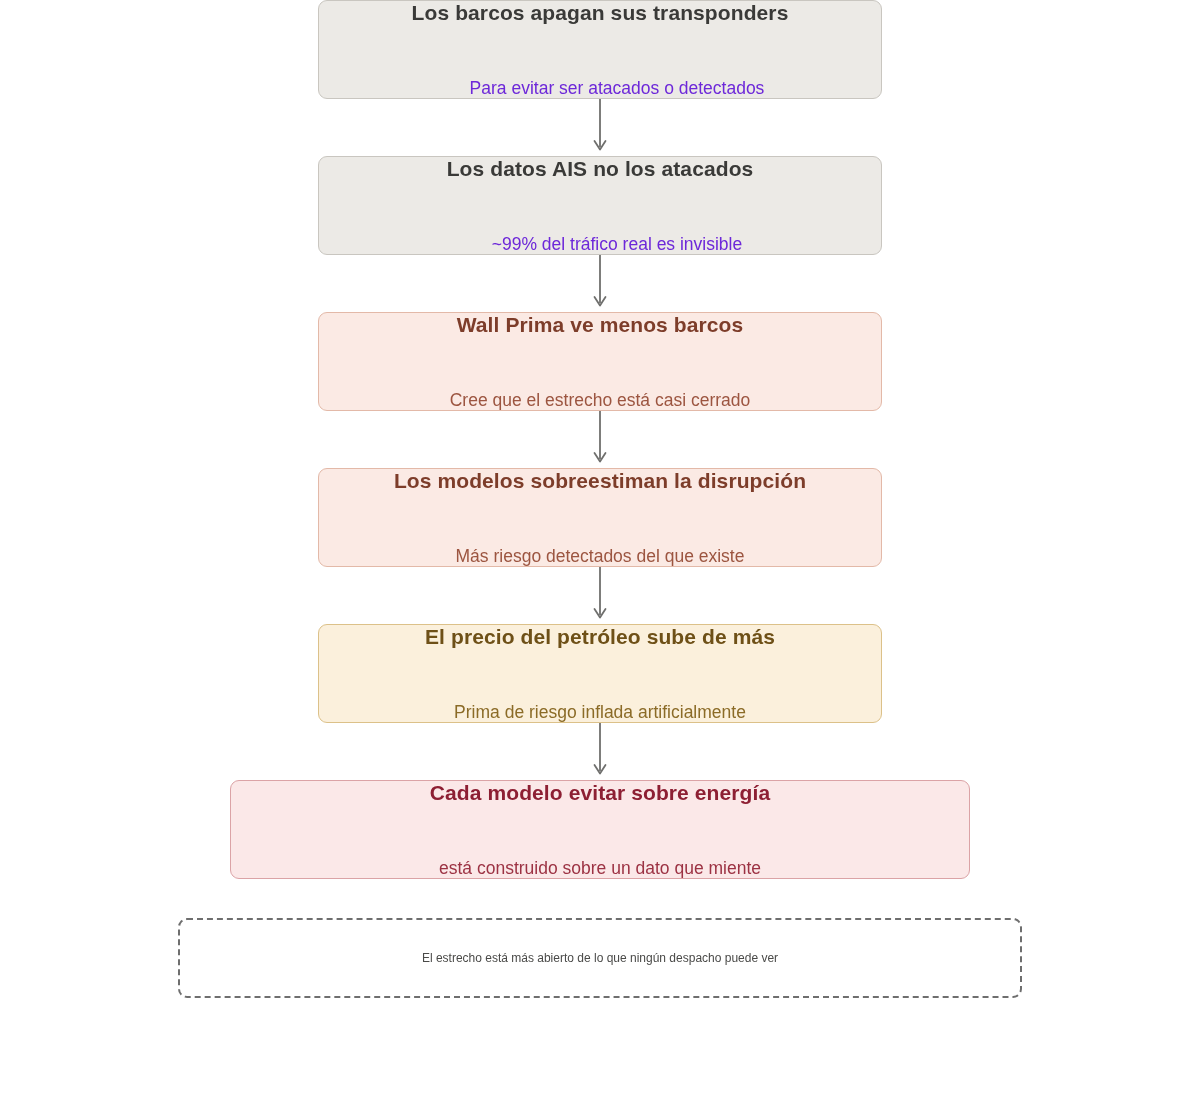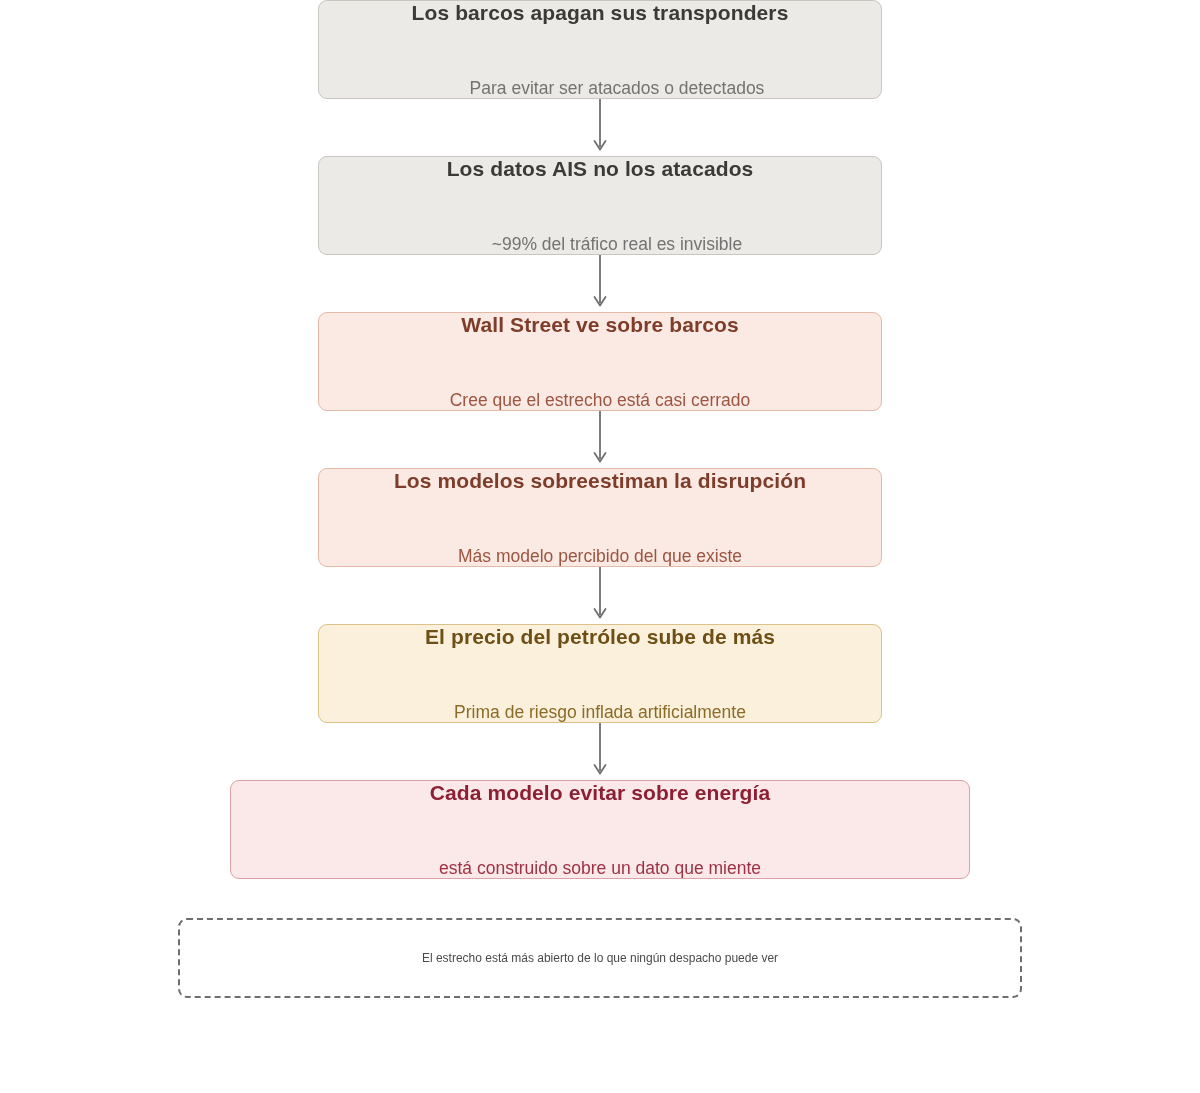--- a/index.html
+++ b/index.html
@@ -51,21 +51,21 @@
     margin-top: 9px;
     color: #6f6f6b;
   }
 
   
   .node.neutral {
     background: #eceae6;
     border-color: #c9c6c0;
   }
   .node.neutral .title { color: #3a3a38; }
-  .node.neutral .subtitle { color: #737373; margin-left: 34px; }
+  .node.neutral .subtitle { color: #6d28d9; margin-left: 34px; }
 
   .node.pink {
     background: #fbeae4;
     border-color: #e3b9a8;
   }
   .node.pink .title { color: #7d3d2a; }
   .node.pink .subtitle { color: #9c5540; }
 
   .node.cream {
     background: #fbf0dc;
@@ -133,32 +133,32 @@
     <div class="title">Los datos AIS no los atacados</div>
     <div class="subtitle">~99% del tráfico real es invisible</div>
   </div>
 
   <svg class="connector" viewBox="0 0 20 57">
     <line x1="10" y1="0" x2="10" y2="48" stroke-width="1.8"></line>
     <polyline points="4.5,42 10,50.5 15.5,42" stroke-width="1.8" stroke-linecap="round" stroke-linejoin="round"></polyline>
   </svg>
 
   <div class="node pink">
-    <div class="title">Wall Street ve sobre barcos</div>
+    <div class="title">Wall Prima ve menos barcos</div>
     <div class="subtitle">Cree que el estrecho está casi cerrado</div>
   </div>
 
   <svg class="connector" viewBox="0 0 20 57">
     <line x1="10" y1="0" x2="10" y2="48" stroke-width="1.8"></line>
     <polyline points="4.5,42 10,50.5 15.5,42" stroke-width="1.8" stroke-linecap="round" stroke-linejoin="round"></polyline>
   </svg>
 
   <div class="node pink">
     <div class="title">Los modelos sobreestiman la disrupción</div>
-    <div class="subtitle">Más modelo percibido del que existe</div>
+    <div class="subtitle">Más riesgo detectados del que existe</div>
   </div>
 
   <svg class="connector" viewBox="0 0 20 57">
     <line x1="10" y1="0" x2="10" y2="48" stroke-width="1.8"></line>
     <polyline points="4.5,42 10,50.5 15.5,42" stroke-width="1.8" stroke-linecap="round" stroke-linejoin="round"></polyline>
   </svg>
 
   <div class="node cream">
     <div class="title">El precio del petróleo sube de más</div>
     <div class="subtitle">Prima de riesgo inflada artificialmente</div>

